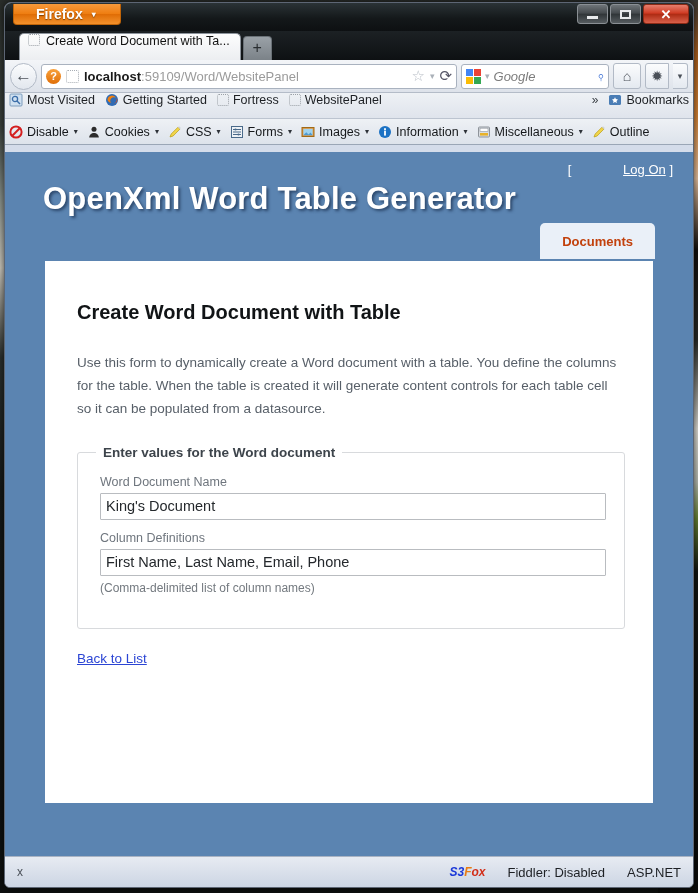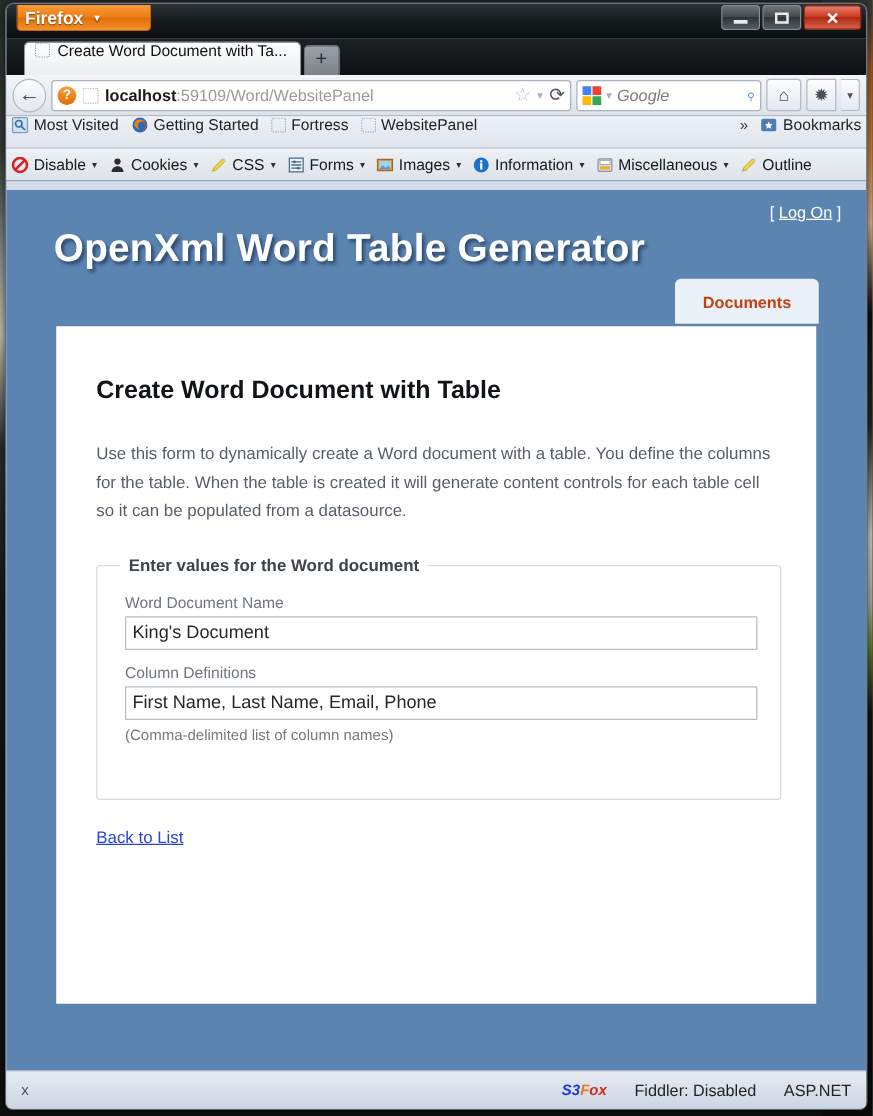--- a/index.html
+++ b/index.html
@@ -48,21 +48,21 @@
     height: 21px; min-width: 108px;
     background: linear-gradient(180deg,#f79a3b 0%,#ef7e12 48%,#e06d05 52%,#f3912c 100%);
     border-radius: 0 0 4px 4px;
     border: 1px solid #c06408;
     border-top: none;
     color: #fff;
     font-size: 14px; font-weight: bold;
     display: flex; align-items: center; justify-content: flex-start;
     gap: 9px;
     text-shadow: 0 1px 1px rgba(90,45,0,.75);
-    padding: 0 6px;
+    padding: 0 22px;
   }
   .ff-caret { font-size: 8px; }
 
   .wbtns {
     position: absolute; right: 4px; top: 1px;
     display: flex; gap: 2px;
   }
   .wbtn {
     width: 31px; height: 20px;
     border: 1px solid #8a8f94;
@@ -212,21 +212,21 @@
     position: absolute;
     left: 0; right: 0;
     top: 149px; bottom: 31px;
     background: #5b84b1;
     overflow: hidden;
   }
   .logon {
     position: absolute; right: 20px; top: 10px;
     font-size: 13px; color: #ffffff;
   }
-  .logon a { color: #ffffff; text-decoration: underline; }
+  .logon a { color: #ffffff; text-decoration: underline; margin-left: 48px; }
   .site-title {
     position: absolute; left: 38px; top: 29px;
     font-size: 31px; font-weight: bold; color: #ffffff;
     text-shadow: 2px 2px 3px rgba(20,40,70,.65);
     letter-spacing: .2px;
   }
   .navtab {
     position: absolute; right: 38px; top: 71px;
     background: #eaf0f8;
     border-radius: 5px 5px 0 0;
@@ -246,21 +246,21 @@
     font-size: 20px; font-weight: bold; color: #111416;
   }
   .blurb {
     margin: 0 0 24px 0;
     font-size: 13.5px; color: #575f68; line-height: 1.72;
     max-width: 545px;
   }
   fieldset.formbox {
     border: 1px solid #d8dadd;
     border-radius: 3px;
-    margin: 0; padding: 4px 18px 44px 18px;
+    margin: 0; padding: 4px 18px 33px 18px;
   }
   fieldset.formbox legend {
     font-size: 13.5px; font-weight: bold; color: #3d444b;
     padding: 0 7px;
   }
   .field-label {
     font-size: 12.5px; color: #6f767e;
     margin: 11px 0 4px 4px;
   }
   .textinput {

